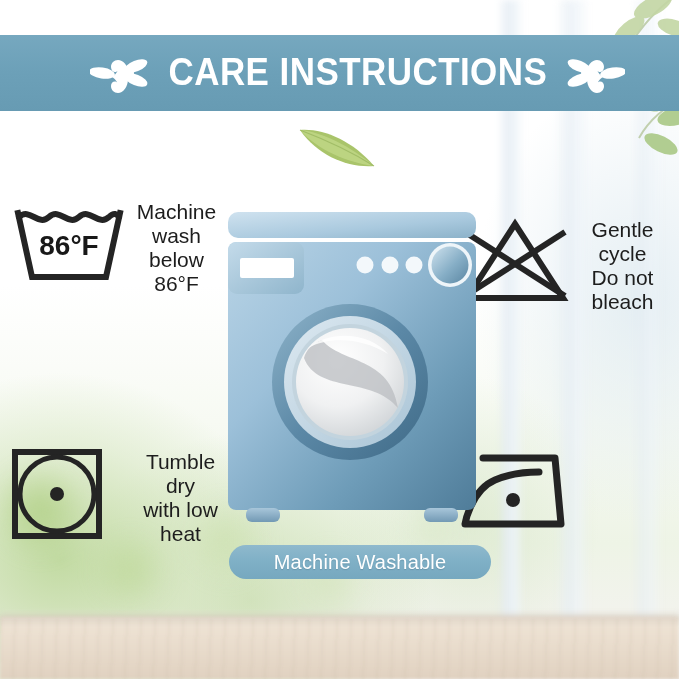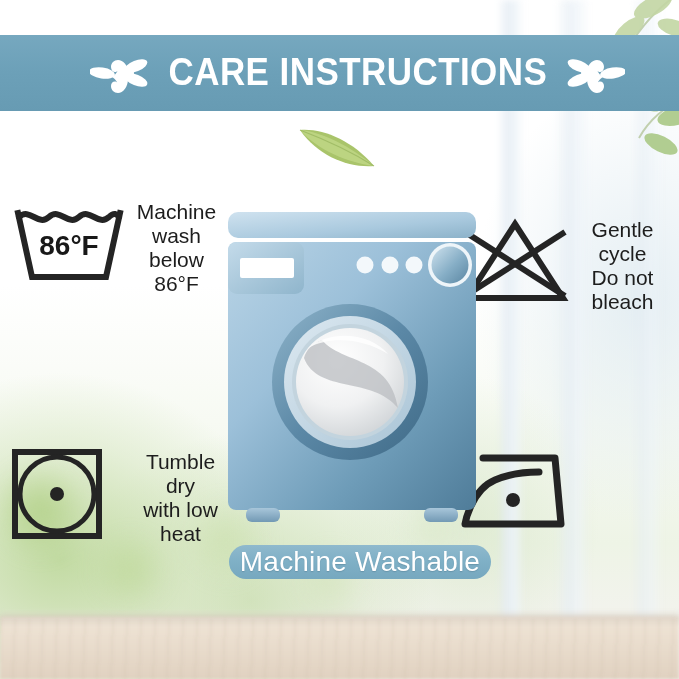--- a/index.html
+++ b/index.html
@@ -152,21 +152,21 @@
     width: 262px; height: 34px;
     border-radius: 17px;
     background: linear-gradient(180deg, #8fb9cd 0%, #7fb0c6 48%, #76a8bf 100%);
     display: flex;
     align-items: center;
     justify-content: center;
     z-index: 7;
   }
   .badge-text {
     color: #ffffff;
-    font-size: 28px;
+    font-size: 20px;
     letter-spacing: 0.2px;
     line-height: 1;
     text-shadow: 0 1px 1px rgba(70,110,130,0.35);
     white-space: nowrap;
   }
 </style>
 </head>
 <body>
 
 <div id="page">

